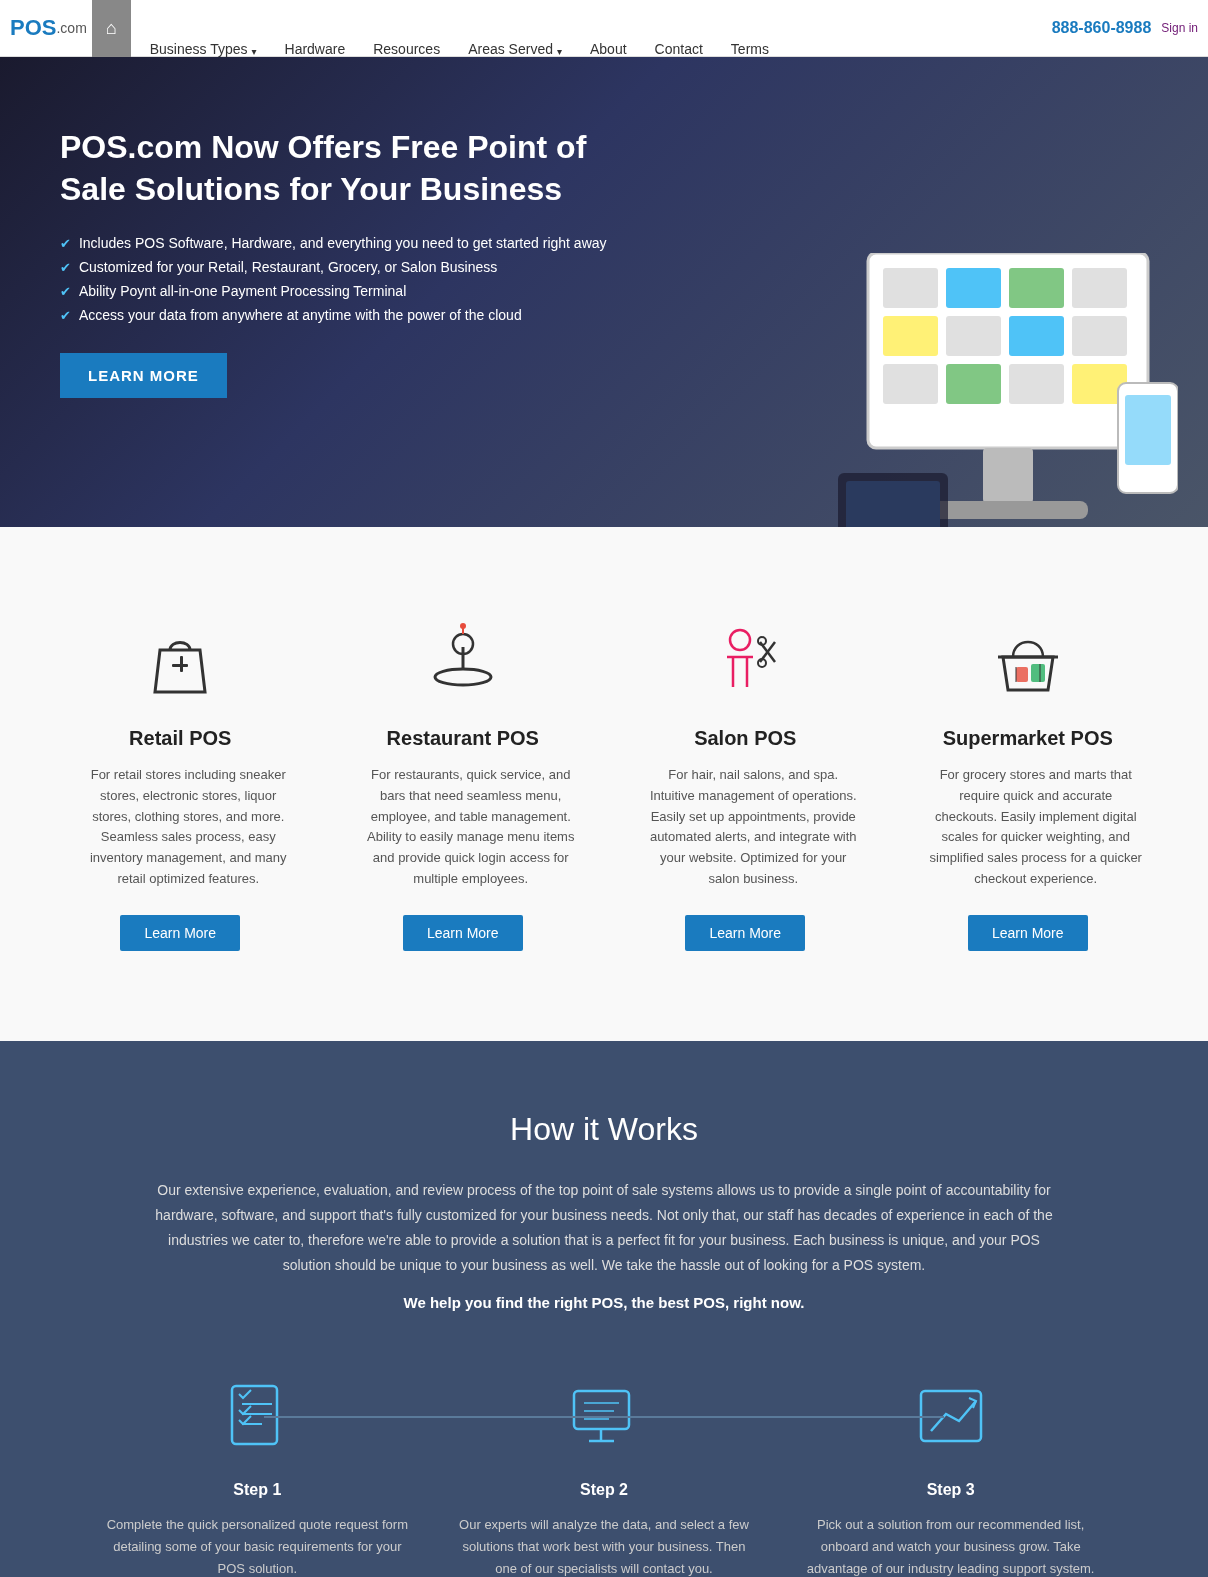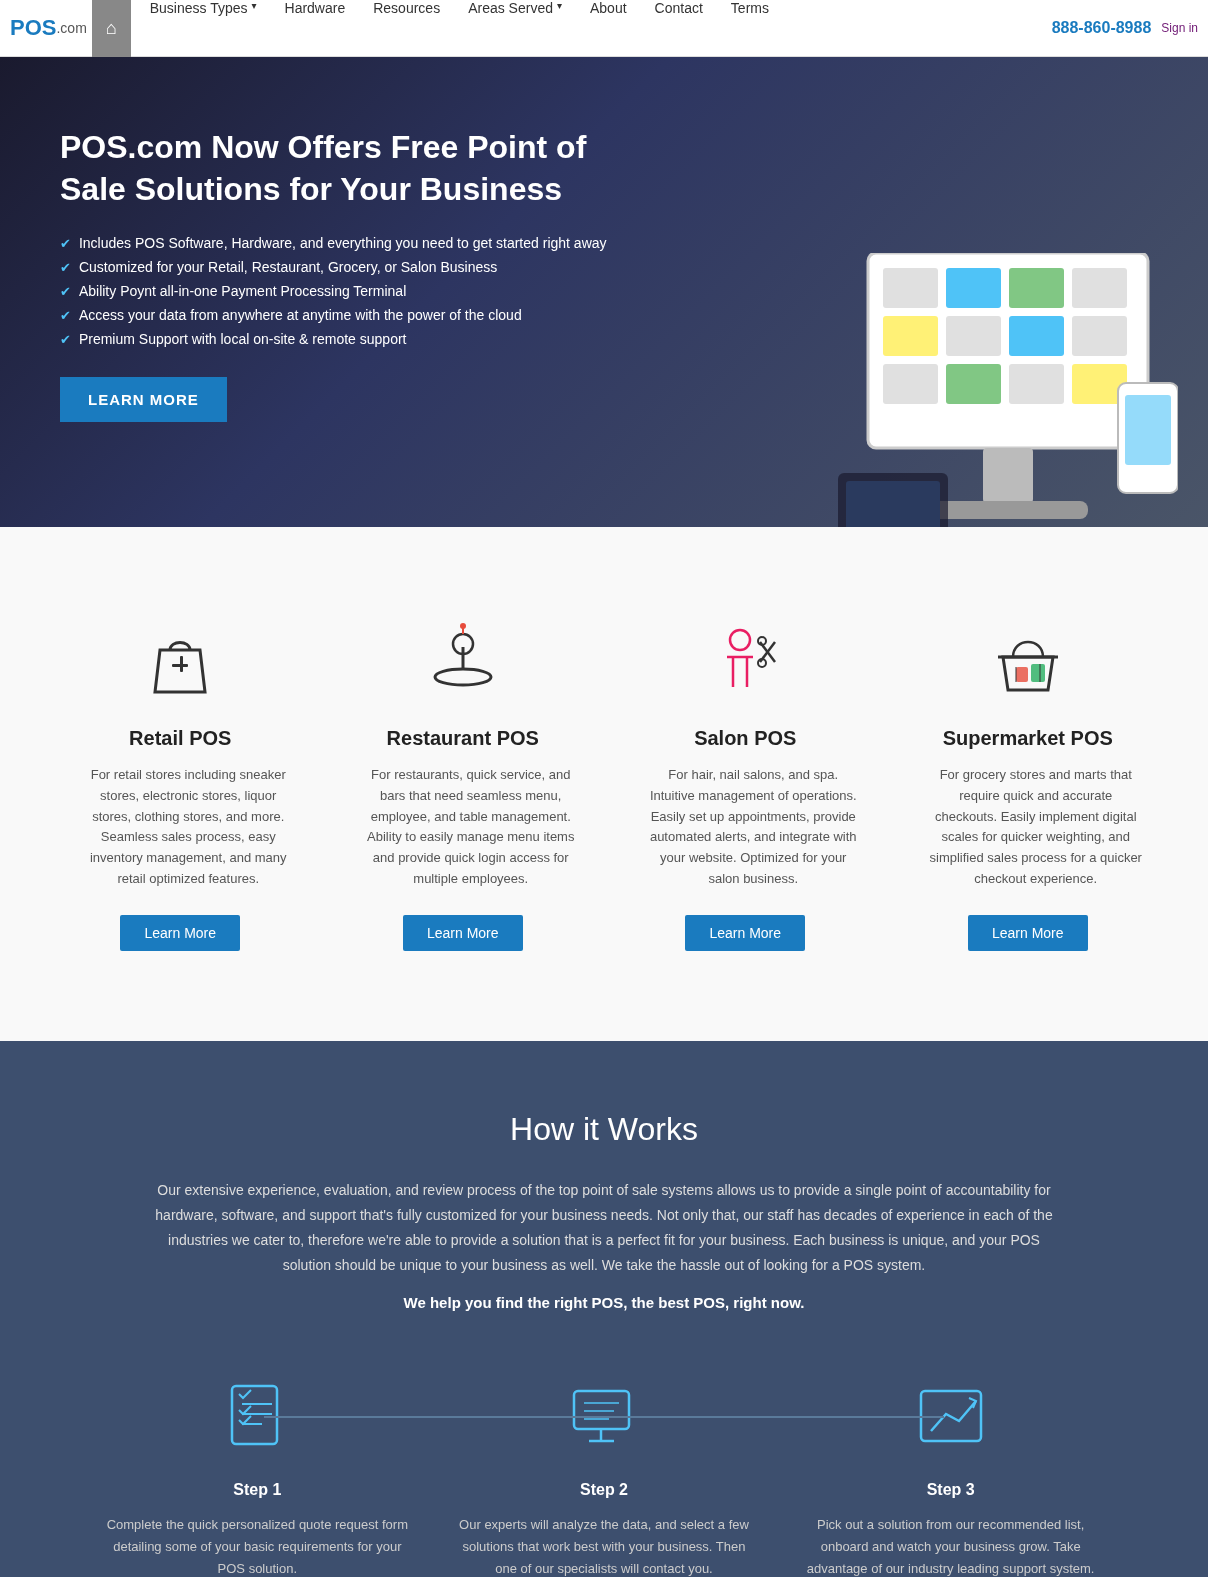--- a/index.html
+++ b/index.html
@@ -37,21 +37,21 @@
       gap: 0;
       flex: 1;
     }
     .nav-items li a {
       text-decoration: none;
       color: #333;
       font-size: 14px;
       padding: 0 14px;
       height: 57px;
       display: flex;
-      align-items: flex-start;
+      align-items: flex-end;
       white-space: nowrap;
     }
     .nav-items li a .arrow { font-size: 10px; margin-left: 4px; }
     .nav-phone {
       color: #1a7bbf;
       font-weight: bold;
       font-size: 16px;
       margin: 0 10px;
       white-space: nowrap;
     }
@@ -273,21 +273,20 @@
 </nav>
 
 <section class="hero">
   <div class="hero-content">
     <h1>POS.com Now Offers Free Point of Sale Solutions for Your Business</h1>
     <ul class="hero-features">
       <li>Includes POS Software, Hardware, and everything you need to get started right away</li>
       <li>Customized for your Retail, Restaurant, Grocery, or Salon Business</li>
       <li>Ability Poynt all-in-one Payment Processing Terminal</li>
       <li>Access your data from anywhere at anytime with the power of the cloud</li>
-      <li>Premium Support with local on-site &amp; remote support</li>
     </ul>
     <button class="hero-btn">LEARN MORE</button>
   </div>
 
   <div class="hero-image">
     <svg width="340" height="300" viewBox="0 0 340 300">
 
       <rect x="30" y="0" width="280" height="195" rx="8" fill="#ffffff" stroke="#cccccc" stroke-width="3"></rect>
 
       <rect x="45" y="15" width="55" height="40" rx="3" fill="#e0e0e0"></rect>

